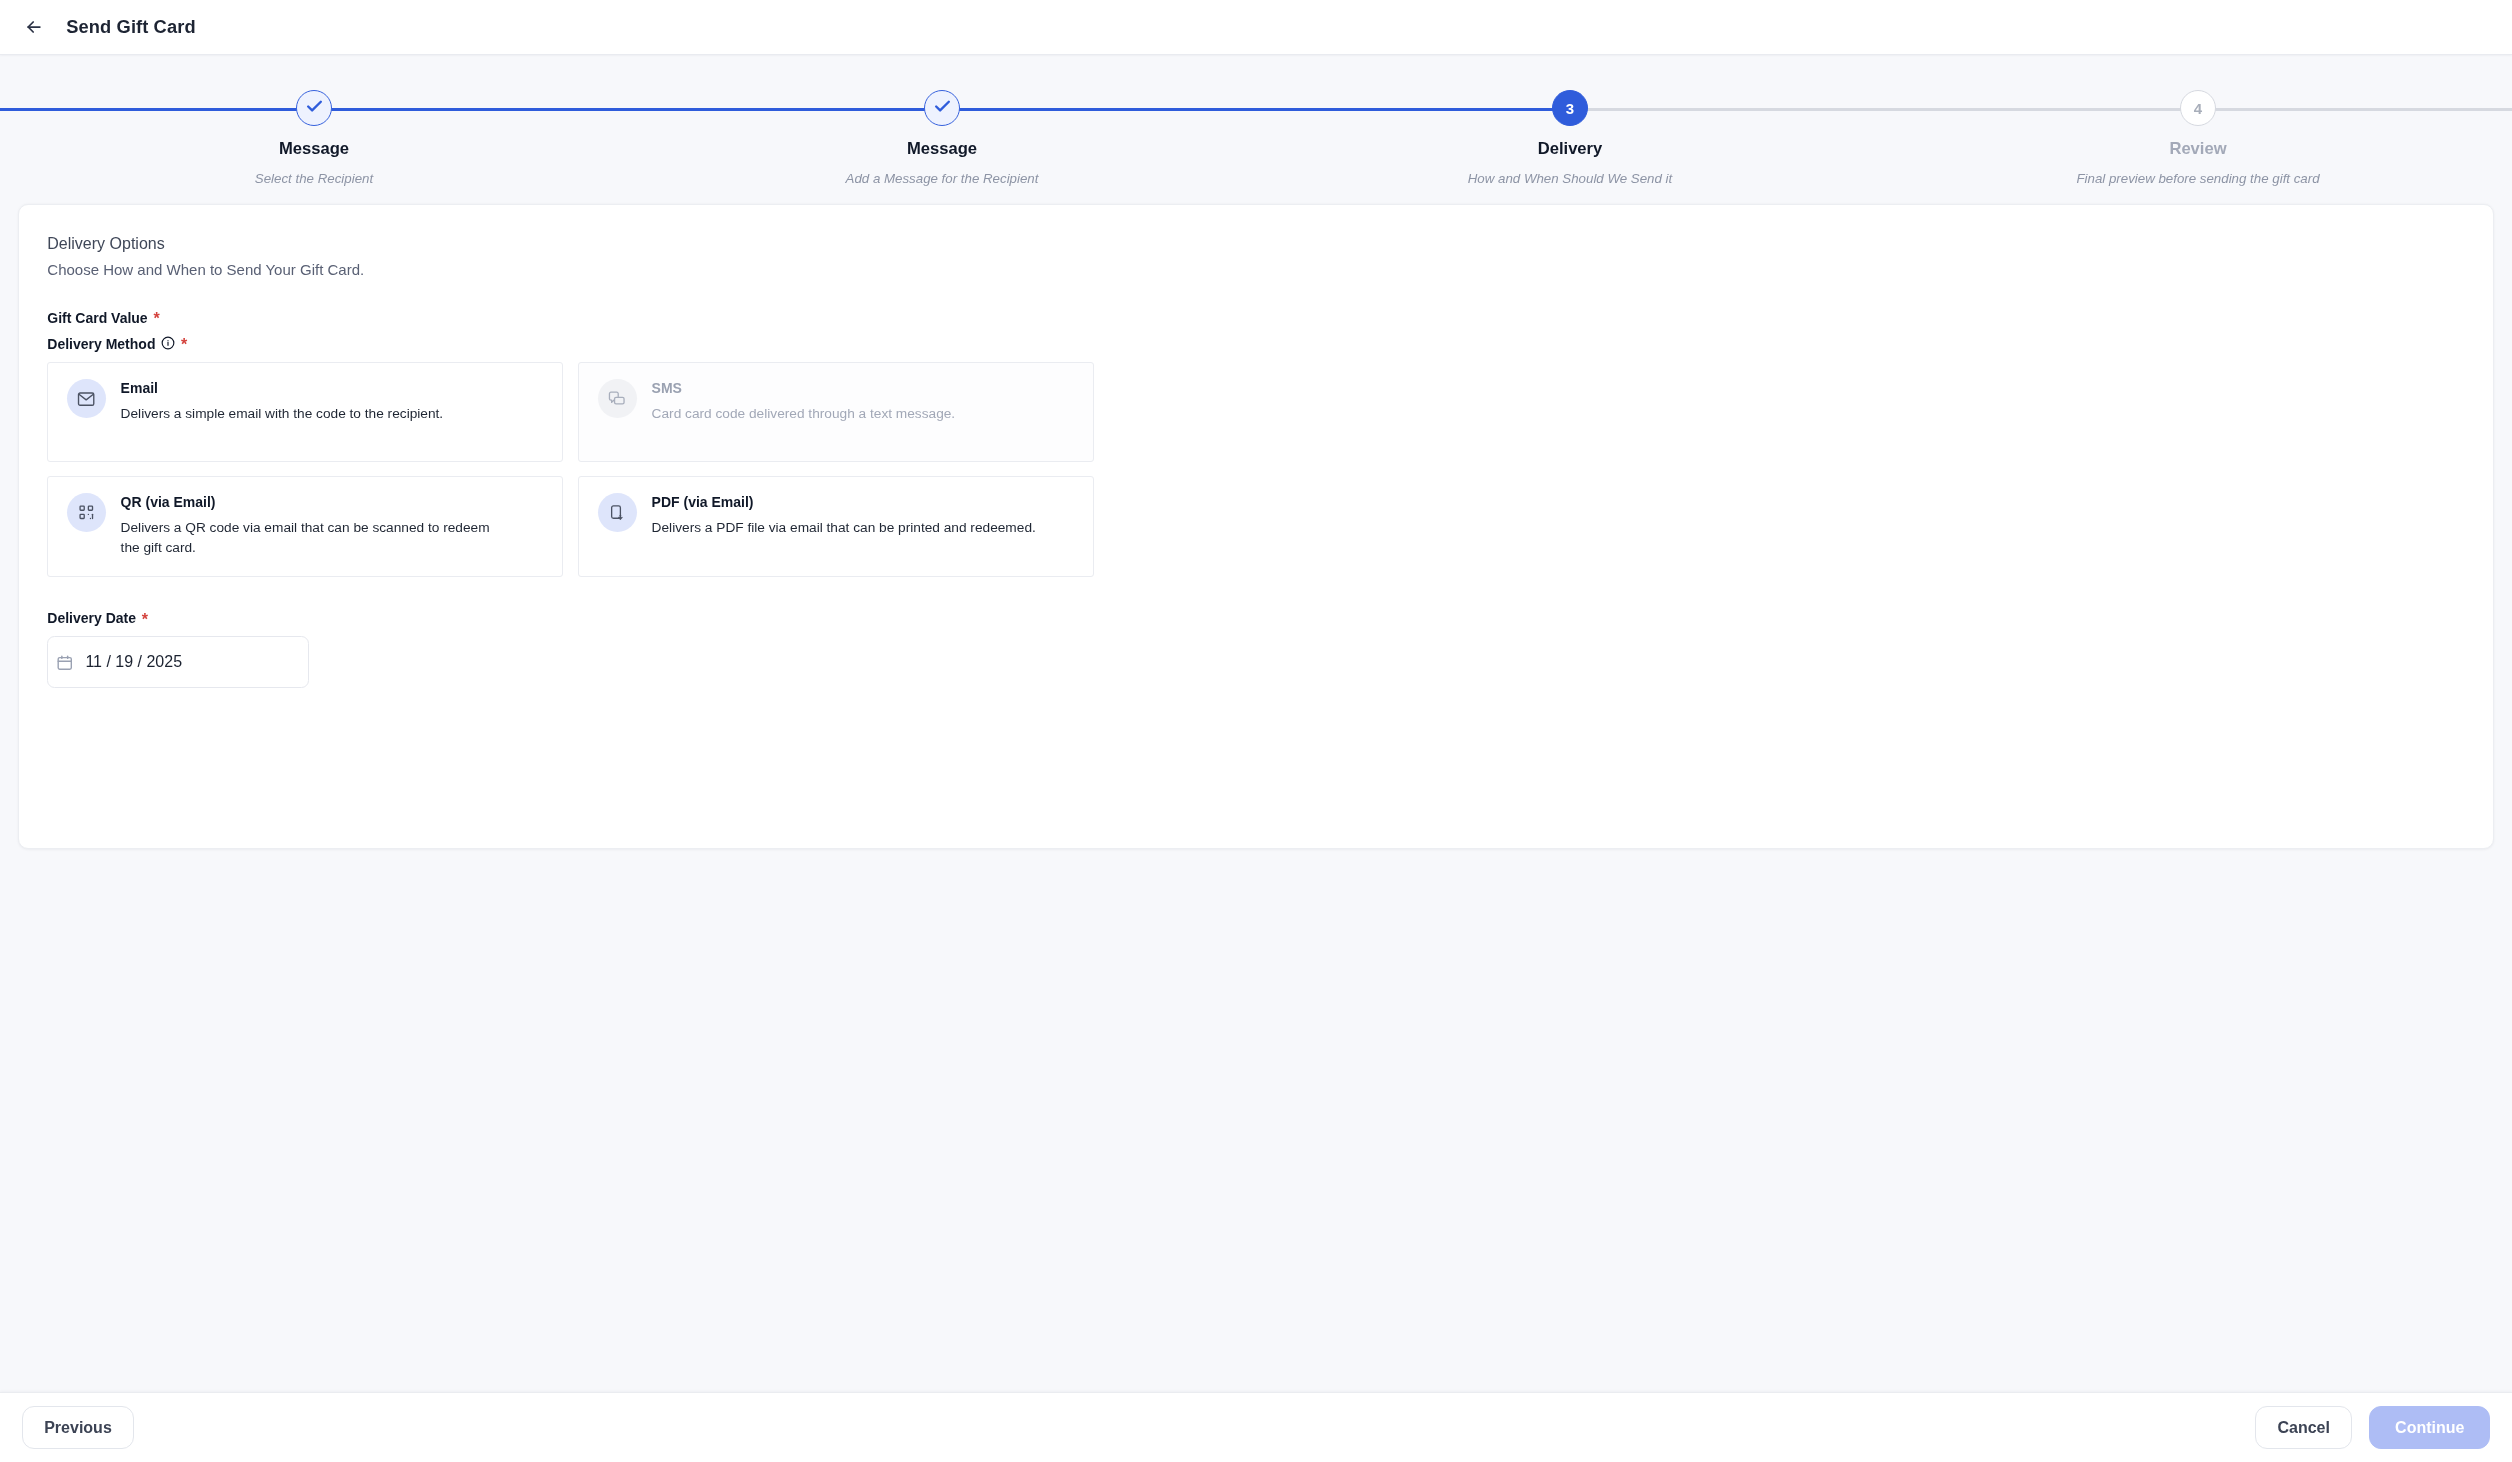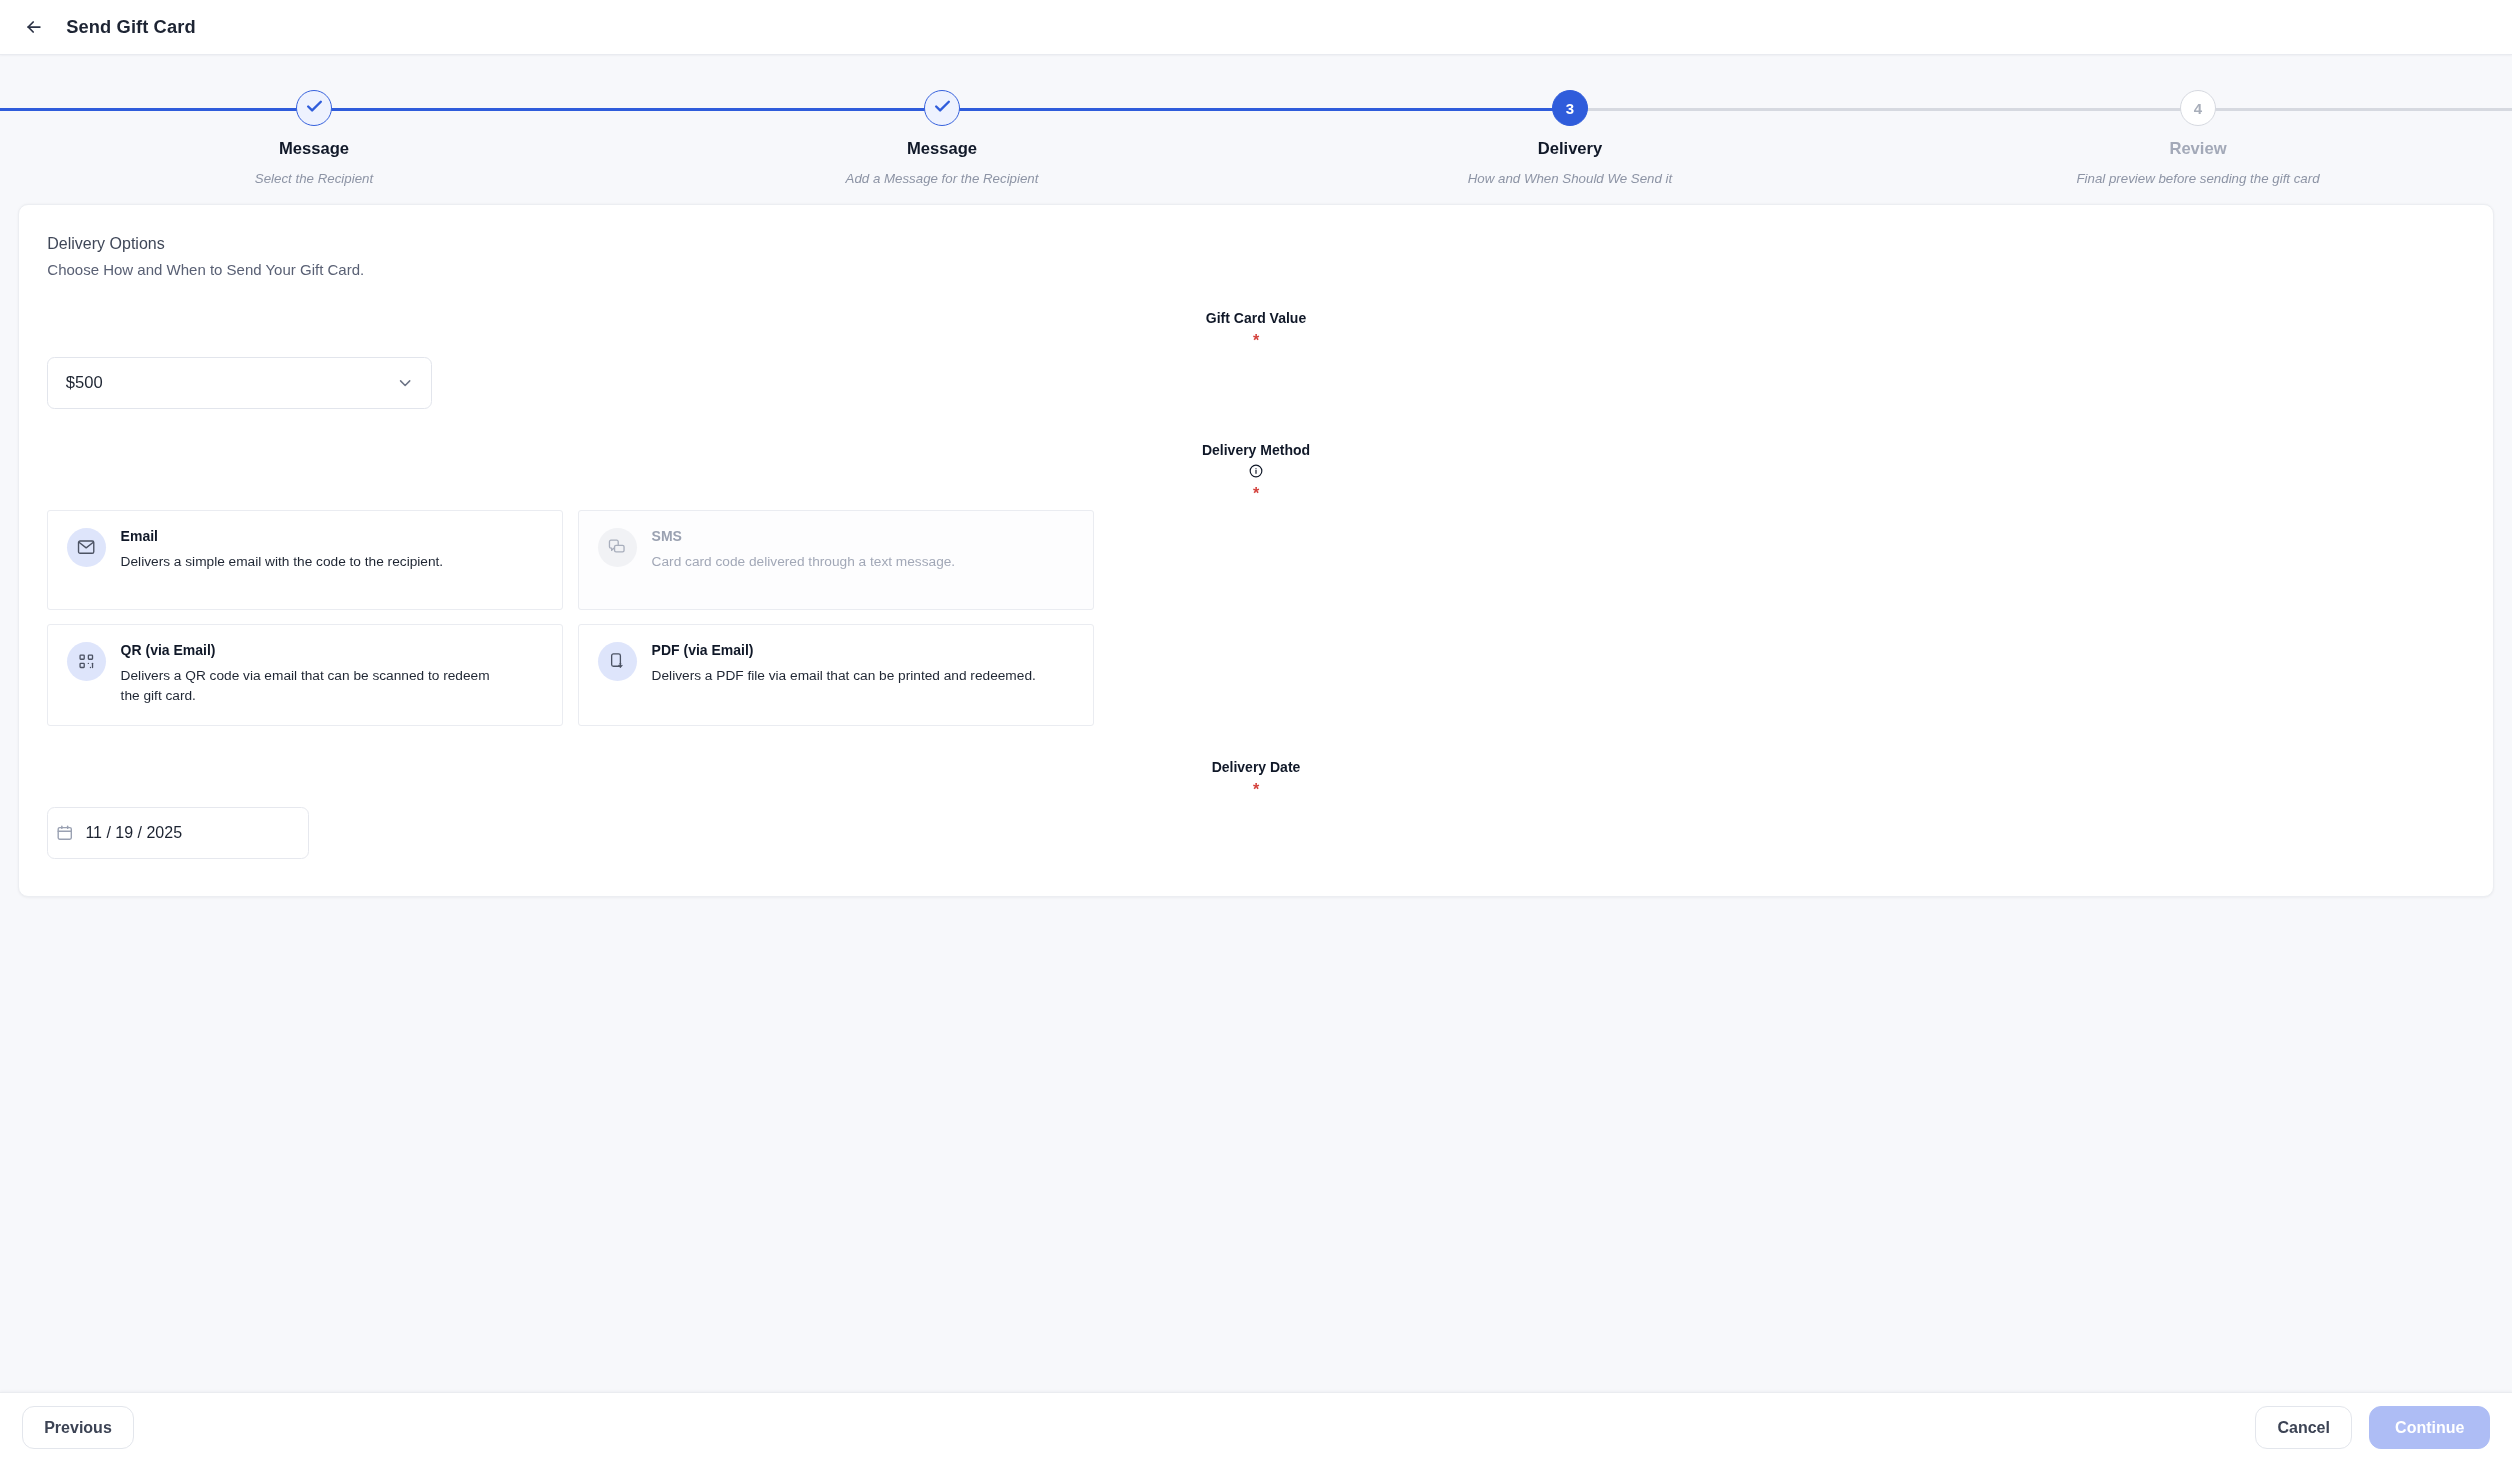--- a/index.html
+++ b/index.html
@@ -141,24 +141,22 @@
     font-size: 15px;
     color: #596074;
     margin-bottom: 32px;
   }
 
   .field-label {
     font-size: 14px;
     font-weight: 700;
     color: #101828;
     display: flex;
-    align-items: center;
     gap: 5.8px;
     margin-bottom: 10px;
-    flex-direction: column;
   }
   .req { color: #d4423d; font-size: 16px; line-height: 1; position: relative; top: 1.7px; }
   .info-icon { color: #101828; display: inline-flex; cursor: pointer; }
 
   
   .select {
     width: 385px;
     height: 52px;
     border: 0.8px solid #e2e5ec;
     border-radius: 7.5px;
@@ -337,28 +335,20 @@
 </div>
 
 <div class="card">
 
   <div class="card-title">Delivery Options</div>
   <div class="card-sub">Choose How and When to Send Your Gift Card.</div>
 
   <div class="field-label">
     <span>Gift Card Value</span>
     <span class="req">*</span>
-  </div>
-  <div class="select">
-    <span>$500</span>
-    <span class="chev">
-      <svg width="18.3" height="18.3" viewBox="0 0 24 24" fill="none" stroke="currentColor" stroke-width="2" stroke-linecap="round" stroke-linejoin="round">
-        <polyline points="6 9 12 15 18 9"></polyline>
-      </svg>
-    </span>
   </div>
 
   <div class="field-label">
     <span>Delivery Method</span>
     <span class="info-icon">
       <svg width="14" height="14" viewBox="0 0 24 24" fill="none" stroke="currentColor" stroke-width="2" stroke-linecap="round" stroke-linejoin="round">
         <circle cx="12" cy="12" r="10"></circle>
           <line x1="12" y1="16" x2="12" y2="11"></line>
         <line x1="12" y1="8" x2="12.01" y2="8"></line>
       </svg>

